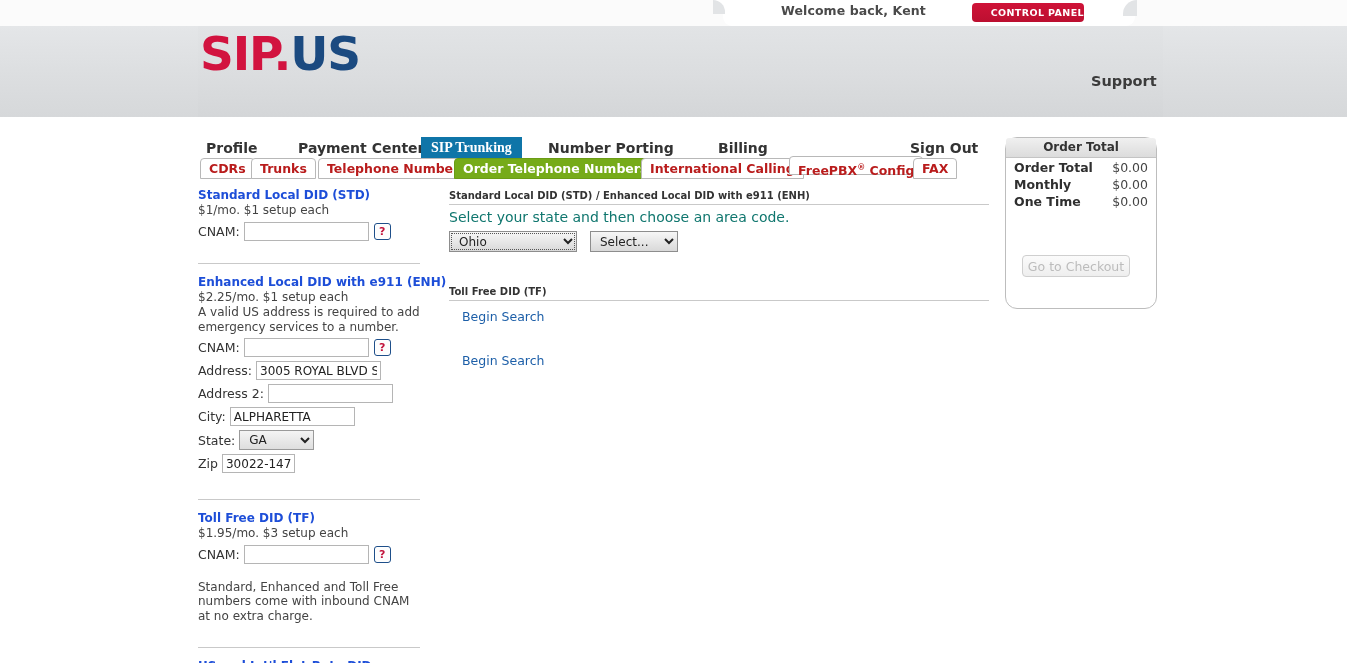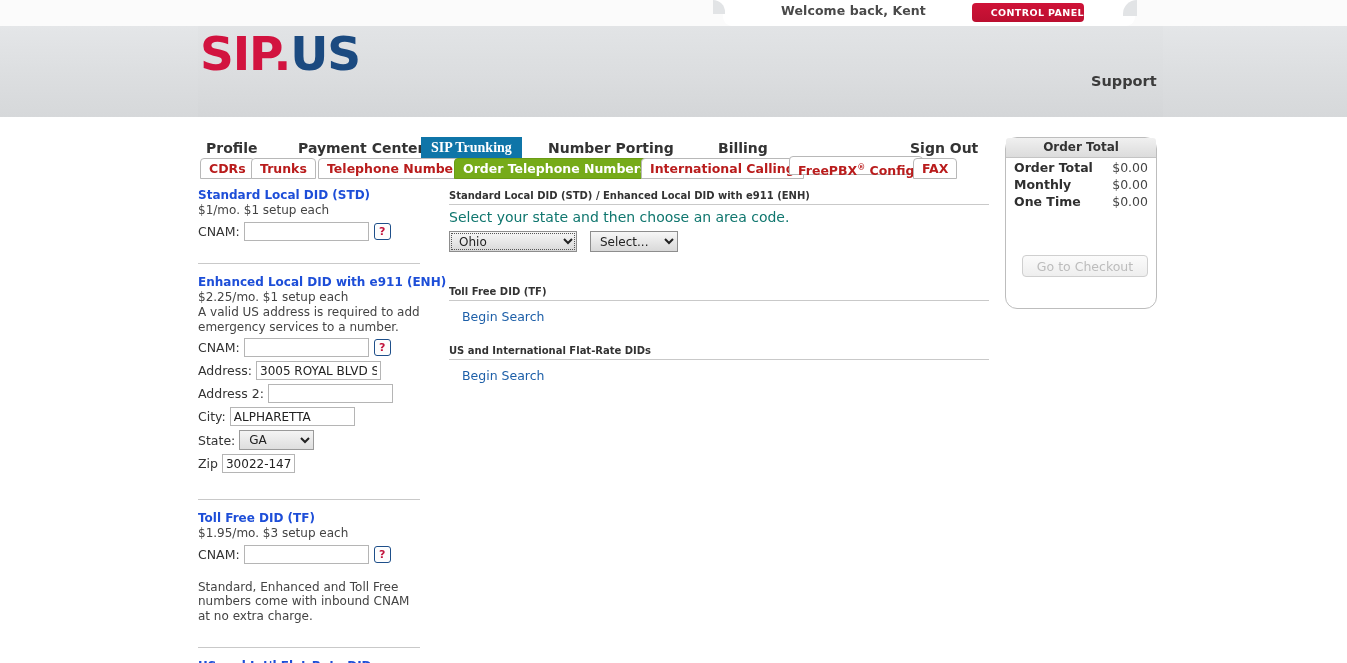--- a/index.html
+++ b/index.html
@@ -257,21 +257,21 @@
     text-align: center; line-height: 19px;
   }
   .ot-row {
     display: flex; justify-content: space-between;
     padding: 0 8px; margin-top: 2px;
   }
   .ot-label { font-size: 12.5px; font-weight: bold; color: #2f2f2f; }
   .ot-value { font-size: 12.5px; color: #444444; }
   #checkout-btn {
     position: absolute; left: 16px; top: 117px;
-    width: 126px; height: 22px;
+    width: 108px; height: 22px;
     border: 1px solid #cfcfcf;
     border-radius: 4px;
     background: linear-gradient(to bottom, #fbfbfb, #eeeeee);
     font-family: "DejaVu Sans", sans-serif;
     font-size: 12.5px;
     color: #bcbcbc;
     padding: 0; cursor: default;
   }
 </style>
 </head>
@@ -399,21 +399,20 @@
       </select>
     </div>
   </div>
 
   <div style="margin-top:34px">
     <div class="block-head">Toll Free DID (TF)</div>
     <a class="begin-link">Begin Search</a>
   </div>
 
   <div style="margin-top:20px">
-    <div class="block-head">US and International Flat-Rate DIDs</div>
     <a class="begin-link">Begin Search</a>
   </div>
 </div>
 
 <div id="ordertotal">
   <div id="ot-head">Order Total</div>
   <div id="ot-rows">
       <div class="ot-row">
         <span class="ot-label">Order Total</span>
         <span class="ot-value">$0.00</span>

